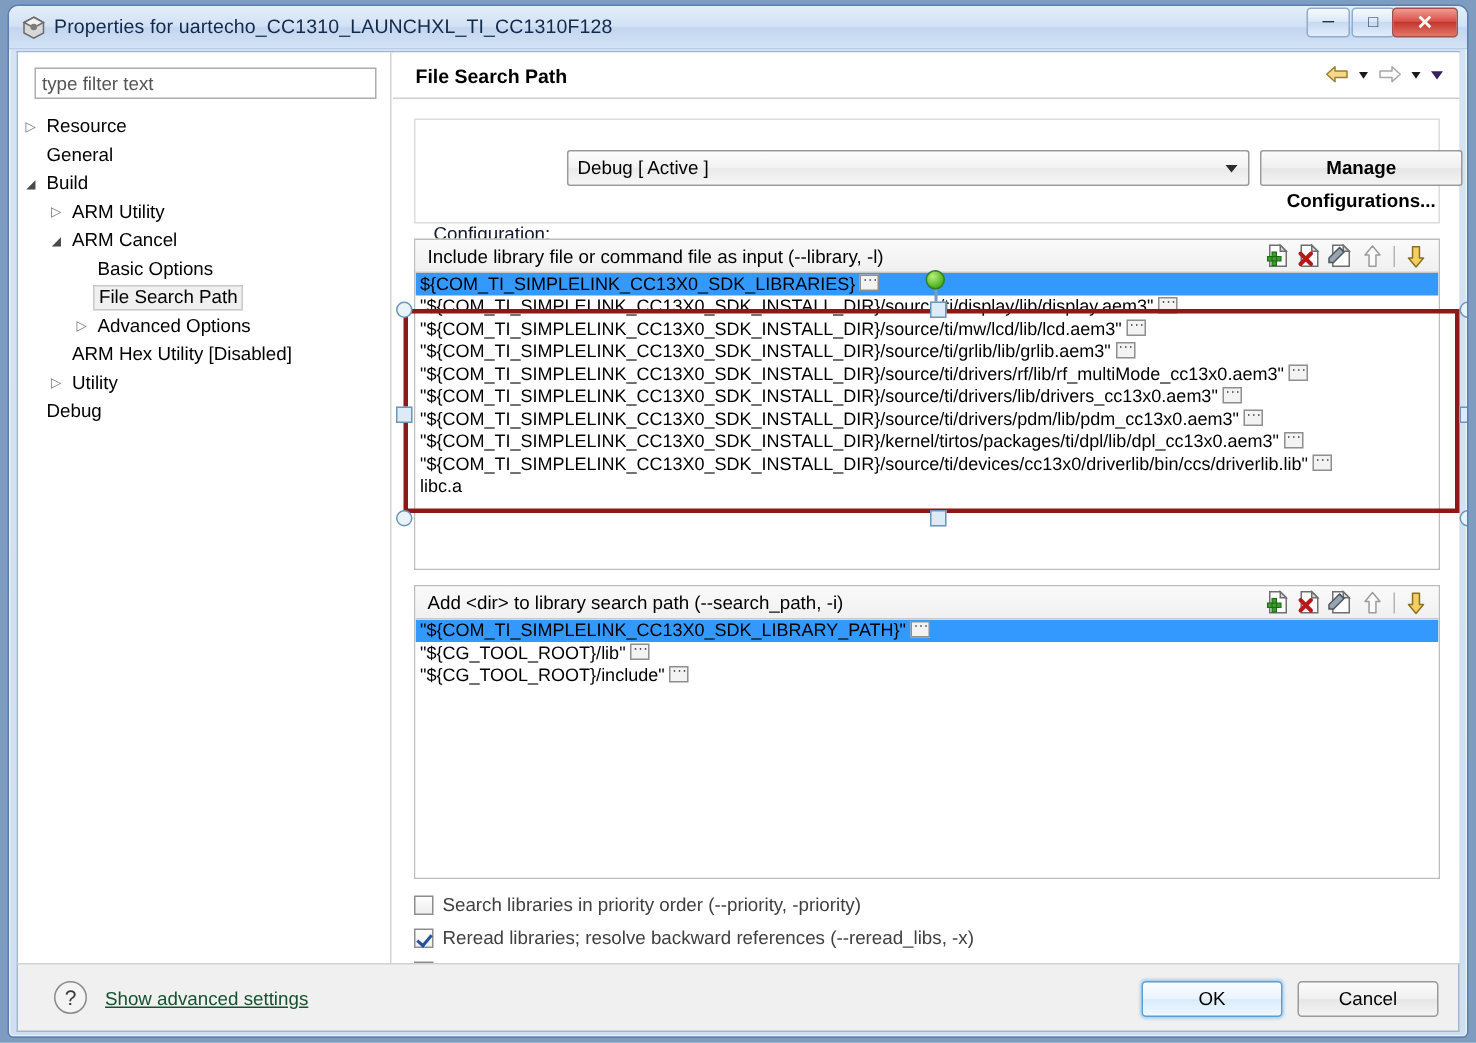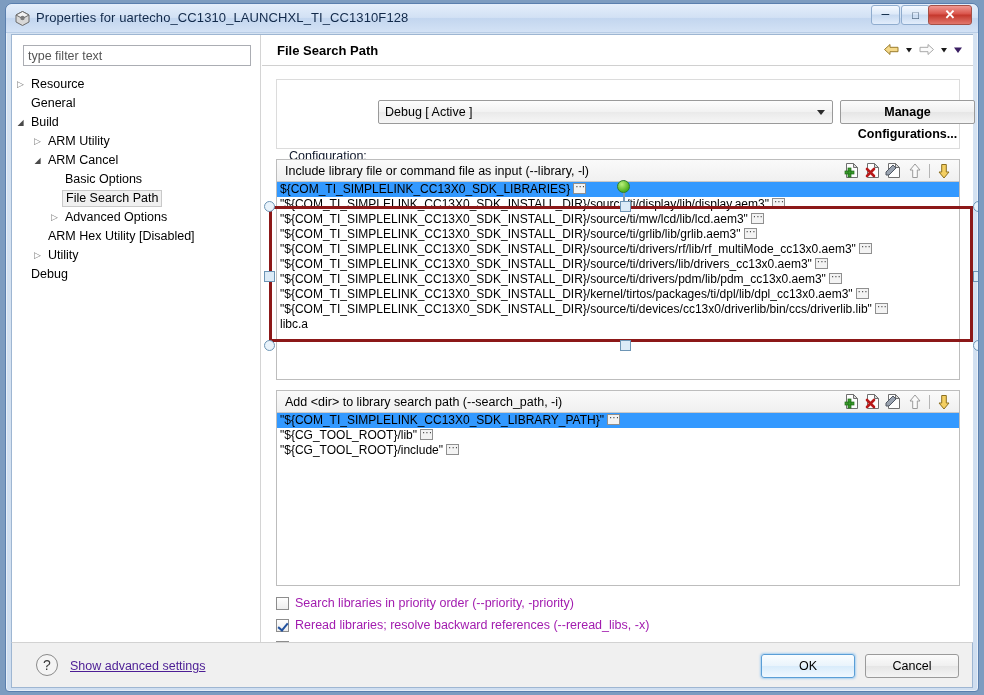--- a/index.html
+++ b/index.html
@@ -213,21 +213,21 @@
   }
   .dots-btn::before {
     content:"\00B7\00B7\00B7";
     position:absolute; left:1px; top:-5px;
     font-size: 10px; color:#333; letter-spacing:0px;
     font-family:"Liberation Sans",sans-serif;
   }
 
   
   #check-group { position:absolute; left: 14px; top: 557px; }
-  .check-row { height: 22px; display:flex; align-items:center; font-size:12.5px; color:#a21caf;}
+  .check-row { height: 22px; display:flex; align-items:center; font-size:12.5px; color:#404040;}
   .cbox {
     width: 13px; height: 13px;
     border: 1px solid #8d8d8d;
     background: linear-gradient(to bottom,#fefefe,#eeeeee);
     margin-right: 6px;
     position:relative;
     flex: 0 0 auto;
   }
   .cbox.checked::after {
     content:"";
@@ -248,21 +248,21 @@
   }
   #help-icon {
     position:absolute; left: 24px; top: 11px;
     width: 22px; height: 22px;
     border: 1px solid #8a8a8a; border-radius: 50%;
     color:#3a3a3a; font-size:14px; text-align:center; line-height:20px;
     background:#f4f4f4;
   }
   #adv-link {
     position:absolute; left: 58px; top: 16px;
-    font-size: 12.5px; color:#4c1d95; text-decoration: underline;
+    font-size: 12.5px; color:#14532d; text-decoration: underline;
   }
   .dlg-btn {
     position:absolute; top: 11px;
     width: 94px; height: 24px;
     font-size: 12.5px; text-align:center; line-height:22px;
     border-radius: 3px;
   }
   #ok-btn {
     right: 117px;
     border: 1px solid #5a9ed6;

